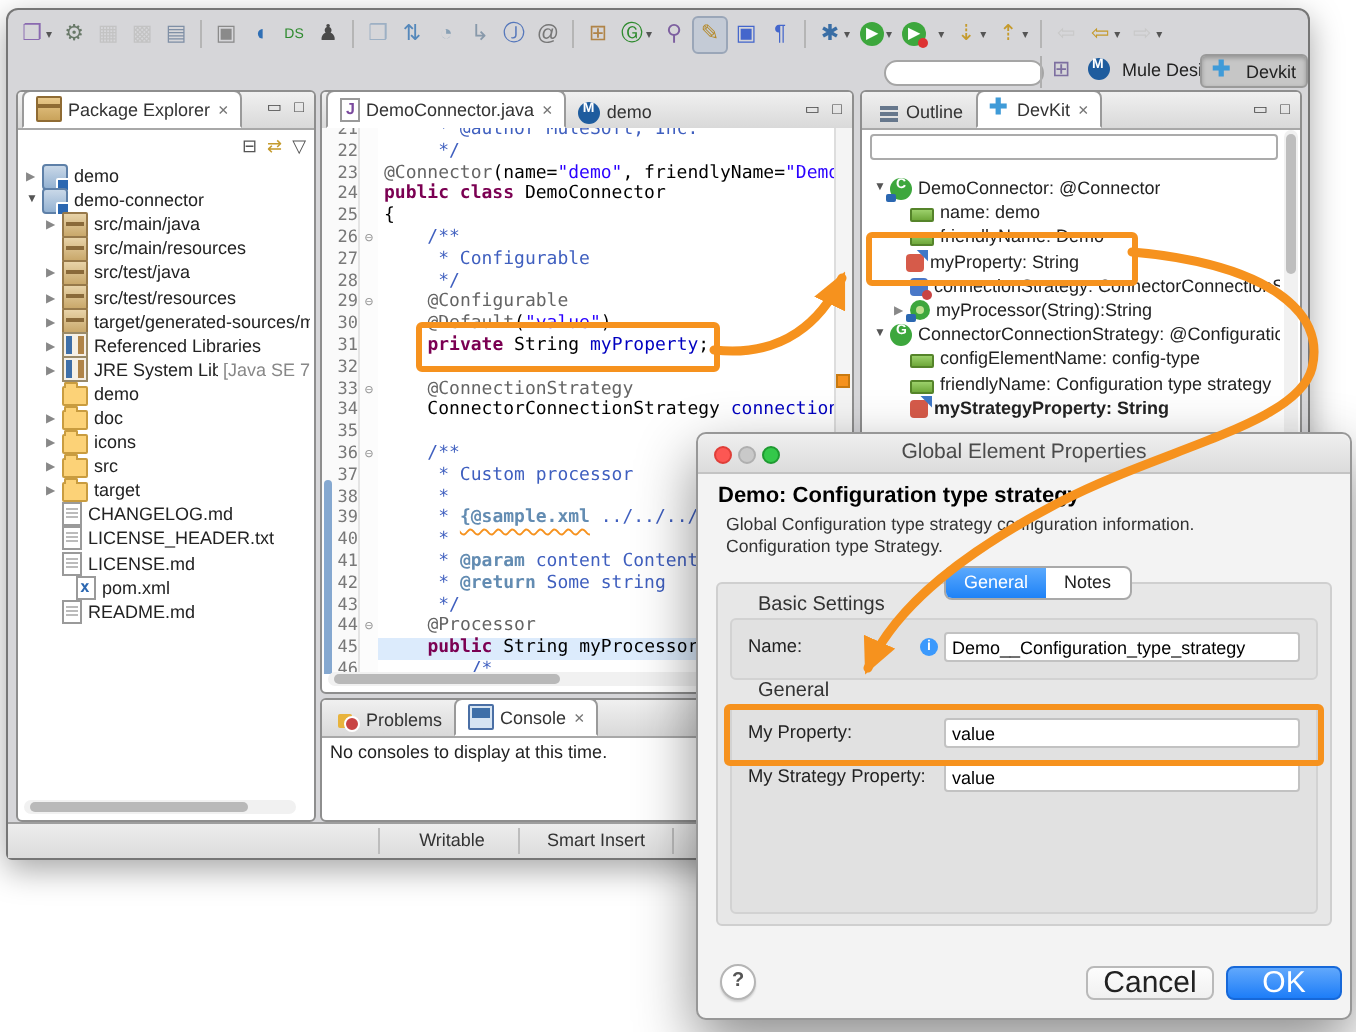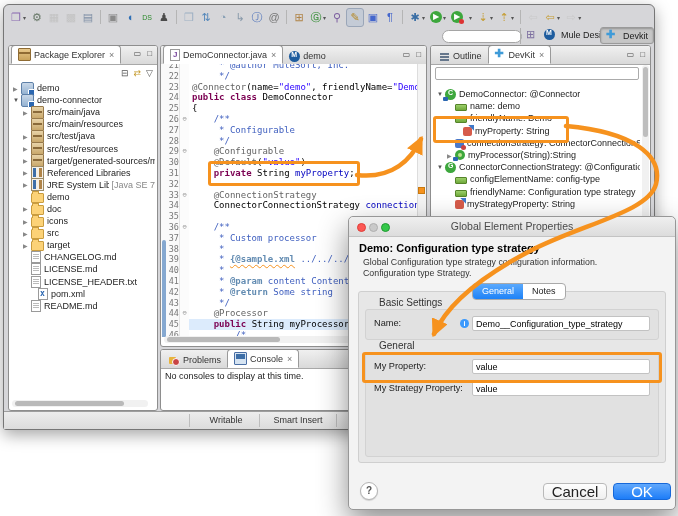--- a/index.html
+++ b/index.html
@@ -359,26 +359,26 @@
             <span class="tlabel">target</span>
           </div>
           <div class="trow" style="padding-left: 14px;">
             <span class="arrow"></span>
             <span class="ic ic-file"></span>
             <span class="tlabel">CHANGELOG.md</span>
           </div>
           <div class="trow" style="padding-left: 14px;">
             <span class="arrow"></span>
             <span class="ic ic-file"></span>
+            <span class="tlabel">LICENSE_HEADER.txt</span>
+          </div>
+          <div class="trow" style="padding-left: 14px;">
+            <span class="arrow"></span>
+            <span class="ic ic-file"></span>
             <span class="tlabel">LICENSE.md</span>
-          </div>
-          <div class="trow" style="padding-left: 14px;">
-            <span class="arrow"></span>
-            <span class="ic ic-file"></span>
-            <span class="tlabel">LICENSE_HEADER.txt</span>
           </div>
           <div class="trow" style="padding-left: 21px;">
             <span class="arrow"></span>
             <span class="ic ic-xmlfile"></span>
             <span class="tlabel">pom.xml</span>
           </div>
           <div class="trow" style="padding-left: 14px;">
             <span class="arrow"></span>
             <span class="ic ic-file"></span>
             <span class="tlabel">README.md</span>
@@ -479,21 +479,21 @@
           <div class="trow" style="padding-left: 14px;">
             <span class="arrow"></span>
             <span class="ic ic-attr"></span>
             <span class="tlabel">name: demo</span>
           </div>
           <div class="trow" style="padding-left: 14px;">
             <span class="arrow"></span>
             <span class="ic ic-attr"></span>
             <span class="tlabel">friendlyName: Demo</span>
           </div>
-          <div class="trow" style="padding-left: 22px;">
+          <div class="trow" style="padding-left: 12px;">
             <span class="arrow"></span>
             <span class="ic ic-prop"></span>
             <span class="tlabel">myProperty: String</span>
           </div>
           <div class="trow" style="padding-left: 14px;">
             <span class="arrow"></span>
             <span class="ic ic-strategy"></span>
             <span class="tlabel">connectionStrategy: ConnectorConnectionS...</span>
           </div>
           <div class="trow" style="padding-left: 14px;">
@@ -509,21 +509,21 @@
           <div class="trow" style="padding-left: 14px;">
             <span class="arrow"></span>
             <span class="ic ic-attr"></span>
             <span class="tlabel">configElementName: config-type</span>
           </div>
           <div class="trow" style="padding-left: 14px;">
             <span class="arrow"></span>
             <span class="ic ic-attr"></span>
             <span class="tlabel">friendlyName: Configuration type strategy</span>
           </div>
-          <div class="trow" style="padding-left: 14px;">
+          <div class="trow" style="padding-left: 14px; font-weight: bold;">
             <span class="arrow"></span>
             <span class="ic ic-prop"></span>
             <span class="tlabel">myStrategyProperty: String</span>
           </div>
         </div>
       <div class="vscroll">
           <div class="vthumb"></div>
         </div>
     </div>
 

